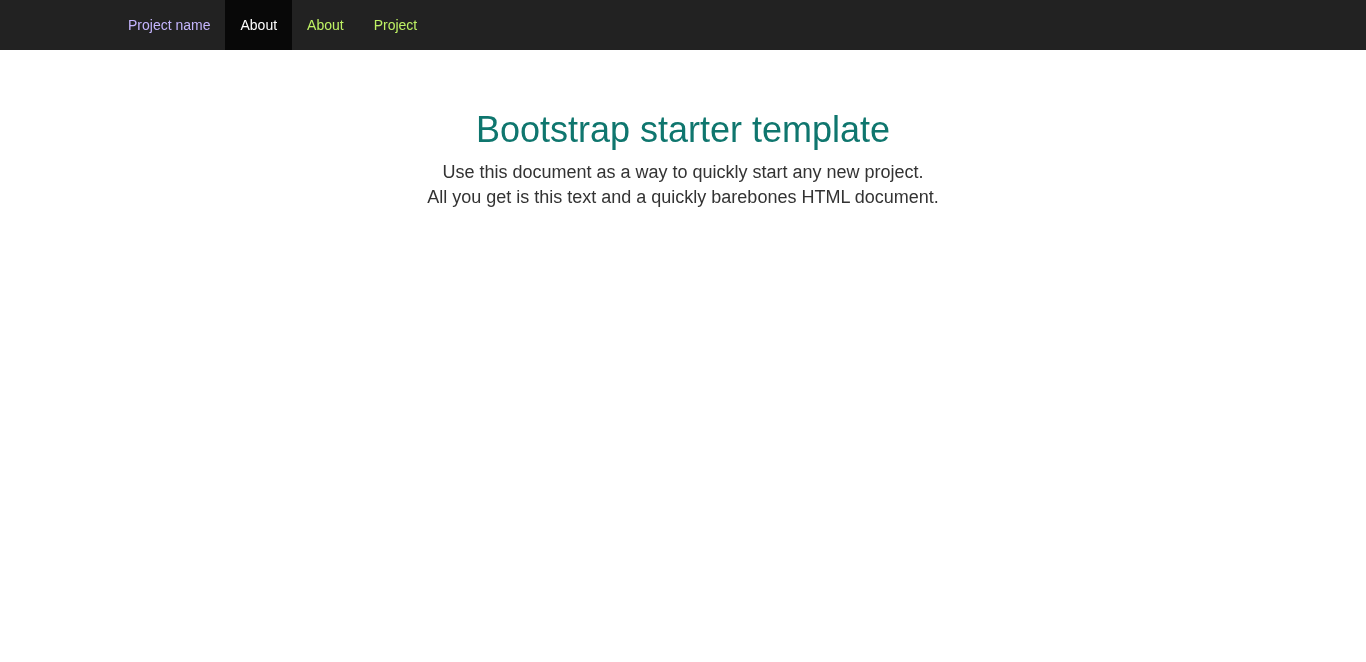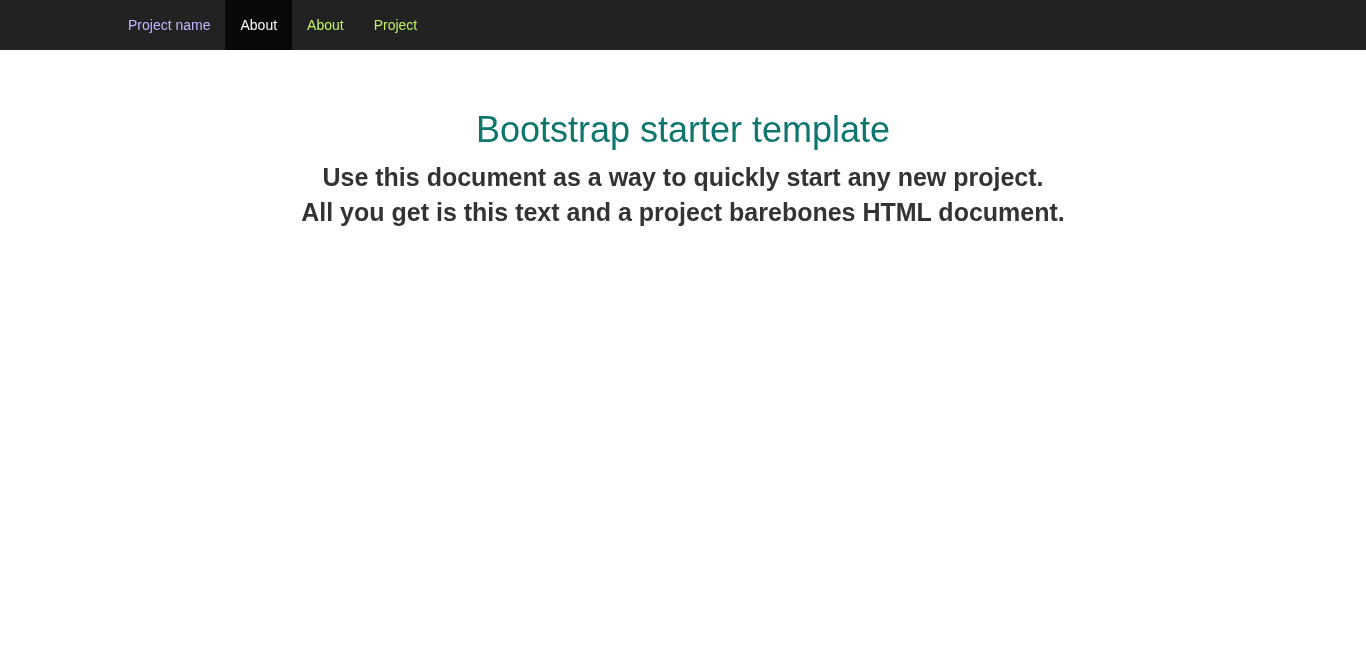--- a/index.html
+++ b/index.html
@@ -66,22 +66,22 @@
     }
     .starter-template h1 {
       font-size: 36px;
       font-weight: 500;
       line-height: 1.1;
       margin-top: 20px;
       margin-bottom: 10px;
       color: #0f766e;
     }
     .lead {
-      font-size: 25px;
-      font-weight: 700;
+      font-size: 18px;
+      font-weight: 400;
       line-height: 1.4;
       margin-bottom: 20px;
       color: #333;
     }
   </style>
 </head>
 <body>
 
 <nav class="navbar">
   <div class="navbar-container">
@@ -98,16 +98,16 @@
       </li>
     </ul>
   </div>
 </nav>
 
 <div class="container">
   <div class="starter-template">
     <h1>Bootstrap starter template</h1>
     <p class="lead">
       <span>Use this document as a way to quickly start any new project.</span><br>
-      <span>All you get is this text and a project barebones HTML document.</span>
+      <span>All you get is this text and a quickly barebones HTML document.</span>
     </p>
   </div>
 </div>
 
 </body></html>

